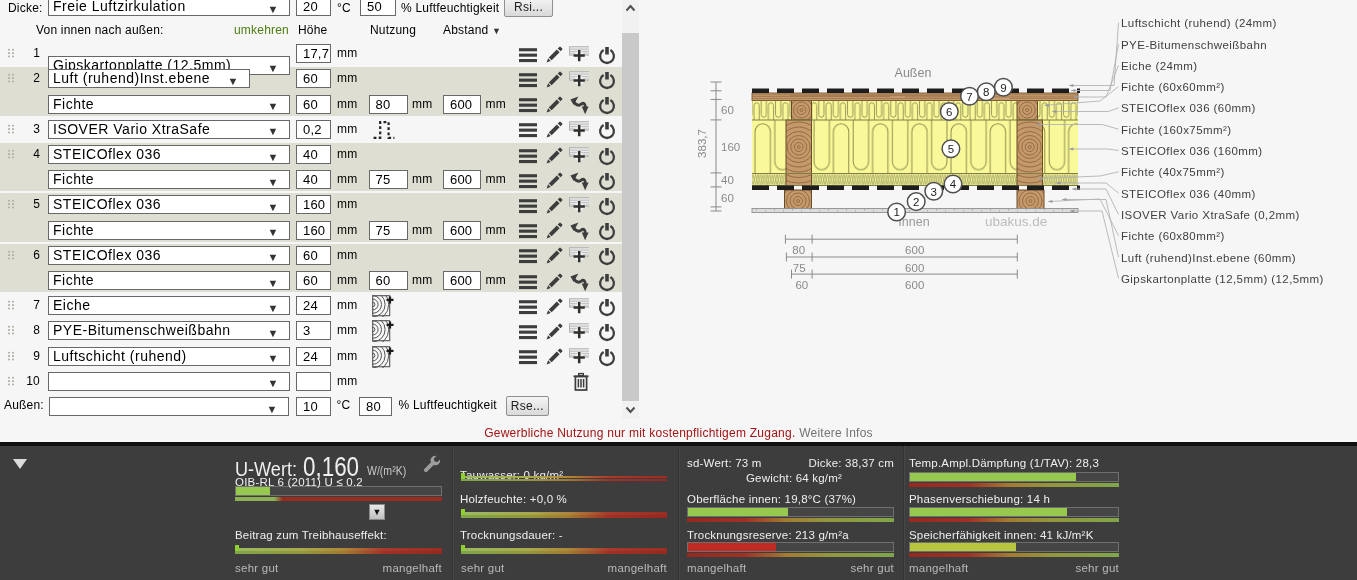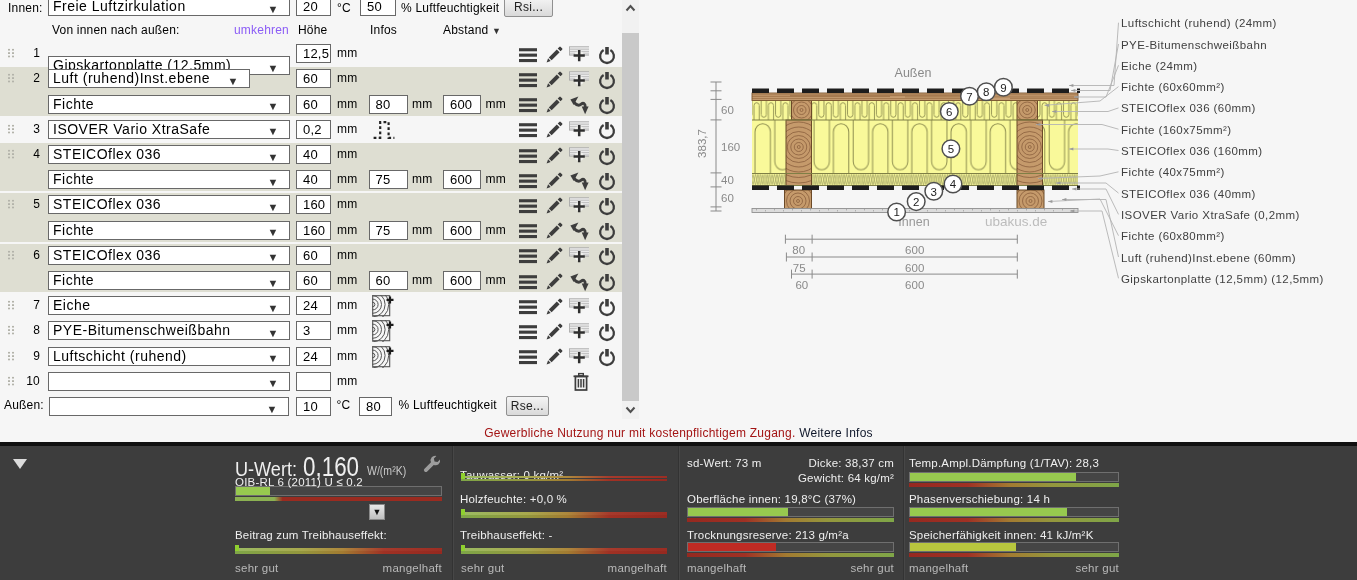--- a/index.html
+++ b/index.html
@@ -81,36 +81,36 @@
       </g>
 <g id="i-staple" fill="none" stroke="#222" stroke-width="2.2" stroke-dasharray="2.8 2.3">
  <path d="M0.6,17.8 H7.2 V2.2 H15.6 V17.8 H21.4"></path>
       </g>
 </defs>
   </svg>
 <div class="shade" style="top:67.4px;height:48.4px"></div>
 <div class="shade" style="top:143.0px;height:48.4px"></div>
 <div class="shade" style="top:193.39999999999998px;height:48.4px"></div>
 <div class="shade" style="top:243.8px;height:48.4px"></div>
-<div class="lb13" style="left:8px;top:-1px">Innen:</div>
+<div class="lb13" style="left:8px;top:-1px">Dicke:</div>
 <div class="sel" style="left:48px;top:-3px;width:242px">Freie Luftzirkulation<span class="arr">▼</span></div>
 <div class="inp" style="left:296px;top:-3px;width:35px">20</div>
 <div class="lb" style="left:337px;top:-1px">°C</div>
 <div class="inp" style="left:360px;top:-3px;width:36px">50</div>
 <div class="lb" style="left:401px;top:-1px">% Luftfeuchtigkeit</div>
 <div class="btn" style="left:504px;top:-3px;width:49px">Rsi...</div>
-<div class="lb13" style="left:52px;top:21px">Von innen nach außen:</div>
-<div class="lb13" style="left:234px;top:21px"><span style="color:#8b5cf6">umkehren</span></div>
+<div class="lb13" style="left:36px;top:21px">Von innen nach außen:</div>
+<div class="lb13" style="left:234px;top:21px"><span style="color:#4d7c0f">umkehren</span></div>
 <div class="lb13" style="left:298px;top:21px">Höhe</div>
-<div class="lb13" style="left:370px;top:21px">Infos</div>
+<div class="lb13" style="left:370px;top:21px">Nutzung</div>
 <div class="lb13" style="left:443px;top:21px">Abstand <span style="font-size:9px;color:#333">▼</span></div>
 <div class="hdl" style="left:7px;top:48.2px"></div>
 <div class="lb" style="left:22px;top:44.2px;width:18px;text-align:right">1</div>
 <div class="sel" style="left:48px;top:56px;width:242px">Gipskartonplatte (12,5mm)<span class="arr">▼</span></div>
-<div class="inp" style="left:296px;top:44.2px;width:35px">12,5</div>
+<div class="inp" style="left:296px;top:44.2px;width:35px">17,7</div>
 <div class="lb" style="left:337px;top:44.2px">mm</div>
 <svg class="ic" style="left:517.5px;top:44.7px" width="20" height="20" viewBox="0 0 20 20">
     <use href="#i-menu"></use>
   </svg>
 <svg class="ic" style="left:543.5px;top:44.7px" width="20" height="20" viewBox="0 0 20 20">
     <use href="#i-pencil"></use>
   </svg>
 <svg class="ic" style="left:569px;top:44.7px" width="20" height="20" viewBox="0 0 20 20">
     <use href="#i-ins"></use>
   </svg>
@@ -357,21 +357,21 @@
 <div class="lb" style="left:336.5px;top:396.0px">°C</div>
 <div class="inp" style="left:359px;top:397.0px;width:33px">80</div>
 <div class="lb" style="left:398.5px;top:396.0px">% Luftfeuchtigkeit</div>
 <div class="btn" style="left:505.5px;top:396.0px;width:43.5px">Rse...</div>
 <div style="position:absolute;left:622px;top:0;width:17px;height:419px;background:#f1f1f1"></div>
 <svg style="position:absolute;left:622px;top:0" width="17" height="419">
     <path d="M4.5,10.5 L8.5,6 L12.5,10.5" stroke="#505050" stroke-width="2" fill="none"></path>
     <rect x="0" y="33" width="17" height="368" fill="#c9c9c9"></rect>
     <path d="M4.5,407.5 L8.5,412 L12.5,407.5" stroke="#505050" stroke-width="2" fill="none"></path>
   </svg>
-<div style="position:absolute;left:0;top:425.5px;width:1357px;text-align:center;z-index:5;font-size:12px;letter-spacing:0.25px;color:#a31414">Gewerbliche Nutzung nur mit kostenpflichtigem Zugang. <span style="color:#0f172a">Weitere Infos</span></div>
+<div style="position:absolute;left:0;top:425.5px;width:1357px;text-align:center;z-index:5;font-size:12px;letter-spacing:0.25px;color:#a31414">Gewerbliche Nutzung nur mit kostenpflichtigem Zugang. <span style="color:#737373">Weitere Infos</span></div>
 <svg style="position:absolute;left:643px;top:0" width="714" height="443" viewBox="643 0 714 443">
     <defs>
 <pattern id="p60" width="14.4" height="20" patternUnits="userSpaceOnUse" x="753" y="100">
  <path d="M1,20 V5.6 A2.6,2.9 0 0 1 6.2,5.6 V20 M8.2,0 V14.4 A2.6,2.9 0 0 0 13.4,14.4 V0" fill="none" stroke="#8e8e50" stroke-width="0.9"></path>
 </pattern>
 <pattern id="p160" width="39.2" height="53.5" patternUnits="userSpaceOnUse" x="753" y="120">
  <path d="M2,53.5 V12 A7.7,8.4 0 0 1 17.4,12 V53.5 M21.8,0 V41.5 A7.7,8.4 0 0 0 37.2,41.5 V0" fill="none" stroke="#8e8e50" stroke-width="1"></path>
 </pattern>
 <pattern id="p40" width="9.6" height="12" patternUnits="userSpaceOnUse" x="753" y="173.5">
  <path d="M0,11.6 L2.4,0.7 L4.8,11.6 L7.2,0.7 L9.6,11.6 M0,0.7 L2.4,11.6 L4.8,0.7 L7.2,11.6 L9.6,0.7" fill="none" stroke="#9c9c62" stroke-width="0.7"></path>
@@ -679,29 +679,29 @@
 <div class="dim" style="left:235px;top:562px">sehr gut</div>
 <div class="dim" style="left:362px;top:562px;width:80px;text-align:right">mangelhaft</div>
 <div class="dk" style="left:460px;top:469px">Tauwasser: 0 kg/m²</div>
 <div style="position:absolute;left:461px;top:472.5px;width:3.5px;height:6px;background:#8fd02f;z-index:2"></div>
 <div class="gstrip g-grL" style="left:461px;top:475.7px;width:206px;height:2.6px"></div>
 <div class="gstrip g-gr" style="left:461px;top:478.7px;width:206px;height:2.6px"></div>
 <div class="dk" style="left:460px;top:492.5px">Holzfeuchte: +0,0 %</div>
 <div style="position:absolute;left:461px;top:509px;width:3.5px;height:6px;background:#8fd02f;z-index:2"></div>
 <div class="gstrip g-grL" style="left:461px;top:512.2px;width:206px;height:2.6px"></div>
 <div class="gstrip g-gr" style="left:461px;top:515.2px;width:206px;height:2.6px"></div>
-<div class="dk" style="left:460px;top:528.5px">Treibhauseffekt: -</div>
+<div class="dk" style="left:460px;top:528.5px">Trocknungsdauer: -</div>
 <div style="position:absolute;left:461px;top:545px;width:3.5px;height:6px;background:#8fd02f;z-index:2"></div>
 <div class="gstrip g-grL" style="left:461px;top:548.2px;width:206px;height:2.6px"></div>
 <div class="gstrip g-gr" style="left:461px;top:551.2px;width:206px;height:2.6px"></div>
 <div class="dim" style="left:461px;top:562px">sehr gut</div>
 <div class="dim" style="left:587px;top:562px;width:80px;text-align:right">mangelhaft</div>
 <div class="dk" style="left:687px;top:456.5px">sd-Wert: 73 m</div>
 <div class="dk" style="left:694px;top:456.5px;width:200px;text-align:right">Dicke: 38,37 cm</div>
-<div class="dk" style="left:694px;top:472px;width:200px;text-align:right">Gewicht: 64 kg/m²</div>
+<div class="dk" style="left:694px;top:472px;width:200px;text-align:center">Gewicht: 64 kg/m²</div>
 <div class="dk" style="left:687px;top:492.5px">Oberfläche innen: 19,8°C (37%)</div>
 <div class="gwrap" style="left:687px;top:507px;width:207px"></div>
 <div class="gfill" style="left:688px;top:508px;width:100px;background:#97c94f"></div>
 <div class="gstrip g-rg" style="left:687px;top:518px;width:207px"></div>
 <div class="dk" style="left:687px;top:528.5px">Trocknungsreserve: 213 g/m²a</div>
 <div class="gwrap" style="left:687px;top:542px;width:207px"></div>
 <div class="gfill" style="left:688px;top:543px;width:88px;background:#c02b24"></div>
 <div class="gstrip g-rg" style="left:687px;top:553px;width:207px"></div>
 <div class="dim" style="left:687px;top:562px">mangelhaft</div>
 <div class="dim" style="left:814px;top:562px;width:80px;text-align:right">sehr gut</div>

